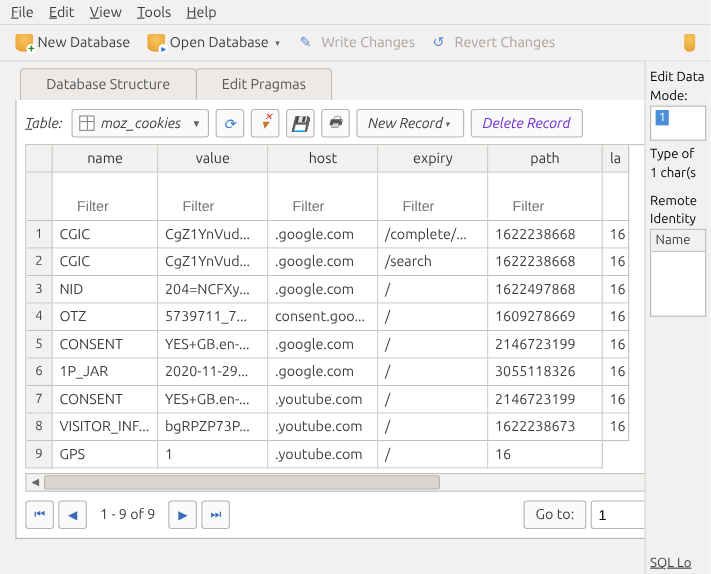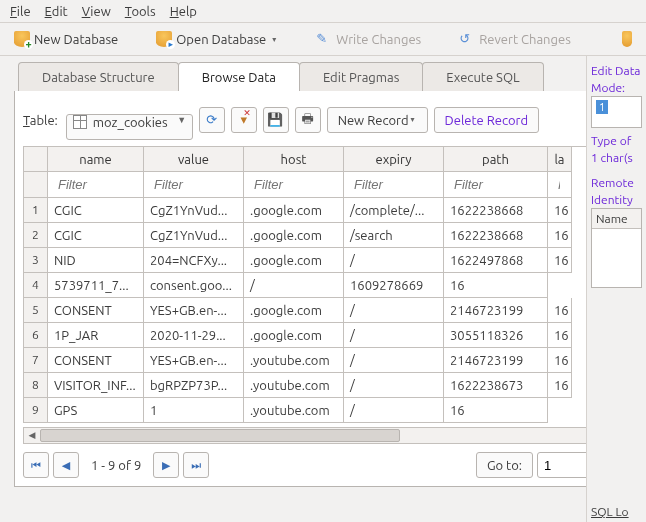--- a/index.html
+++ b/index.html
@@ -1,60 +1,60 @@
 <!DOCTYPE html>
 <html><head>
 <meta charset="utf-8">
 <style>
 * { box-sizing: border-box; margin: 0; padding: 0; }
 body { font-family: "Ubuntu", "Segoe UI", sans-serif; font-size: 13px; color: #3c3c3c; background: #f2f1f0; width: 646px; height: 522px; overflow: hidden; position: relative; }
 .menubar { display: flex; gap: 14px; padding: 4px 10px; background: #f2f1f0; border-bottom: 1px solid #d6d2ce; }
 .menubar .mi { cursor: default; }
 .menubar .mi .ul { text-decoration: underline; }
-.toolbar { display: flex; align-items: flex-start; gap: 30px; padding: 6px 10px; background: #f2f1f0; border-bottom: 1px solid #d6d2ce; }
+.toolbar { display: flex; align-items: flex-start; gap: 8px; padding: 6px 10px; background: #f2f1f0; border-bottom: 1px solid #d6d2ce; }
 .toolbar .tbtn { display: flex; align-items: center; gap: 4px; padding: 2px 4px; cursor: pointer; }
 .toolbar .tbtn.disabled { color: #a8a3a0; }
 .toolbar .tbtn .ico { width: 16px; height: 16px; display: inline-block; }
 .dbico { background: radial-gradient(circle at 50% 30%, #f9c65c, #e39a2e); border-radius: 2px 2px 50% 50%/2px 2px 30% 30%; position: relative; }
 .dbico.green::after { content:"+"; position:absolute; bottom:-2px; right:-3px; color:#2a8a2a; font-weight:bold; font-size:11px; background:#fff; border-radius:50%; width:9px; height:9px; line-height:8px; text-align:center; }
 .dbico.open::after { content:"▸"; position:absolute; bottom:-2px; right:-3px; color:#2a7ace; font-size:9px; background:#fff; border-radius:50%; width:9px; height:9px; line-height:9px; text-align:center;}
 .tabs { display: flex; align-items: flex-end; padding: 6px 10px 0 18px; background: #f2f1f0; gap: 0; }
 .tab { padding: 7px 23px; border: 1px solid #b8b4b0; border-bottom: none; background: #ece9e6; border-radius: 4px 4px 0 0; margin-right: -1px; cursor: pointer; color: #555; }
 .tab.active { background: #fff; color: #222; position: relative; z-index: 2; }
 .panel { margin: 0 10px 0 14px; background: #fff; border: 1px solid #b8b4b0; border-top: none; padding: 8px 8px 8px 8px; position: relative; }
-.row1 { display: flex; align-items: center; gap: 6px; margin-bottom: 6px; }
+.row1 { display: flex; align-items: center; gap: 6px; margin-bottom: 6px; font-style: italic; }
 .row1 .lbl { margin-right: 2px; }
 .row1 .lbl .ul { text-decoration: underline; }
-.dropdown { display: flex; align-items: flex-start; border: 1px solid #b8b4b0; background: #fafafa; border-radius: 3px; height: 26px; padding: 0 2px 0 6px; gap: 6px; margin-top: 15px; }
+.dropdown { display: flex; align-items: center; border: 1px solid #b8b4b0; background: #fafafa; border-radius: 3px; height: 26px; padding: 0 2px 0 6px; gap: 6px; }
 .dropdown .tblico { width:14px; height:14px; background:#fff; border:1px solid #888; position:relative;}
 .dropdown .tblico::before, .dropdown .tblico::after { content:""; position:absolute; background:#888; }
 .dropdown .tblico::before { top:4px; left:0; right:0; height:1px;}
 .dropdown .tblico::after { top:0; bottom:0; left:6px; width:1px;}
 .dropdown .dd-caret { width:16px; text-align:center; color:#666; font-size:9px;}
 .iconbtn { width:26px; height:26px; border:1px solid #b8b4b0; background:#fafafa; border-radius:3px; display:flex; align-items:center; justify-content:center; cursor:pointer; font-size:13px;}
 .btn { height:26px; padding:0 10px; border:1px solid #b8b4b0; background:#fafafa; border-radius:3px; display:flex; align-items:center; cursor:pointer; }
 .btn.disabled { color:#6d28d9; }
 .grid { border:1px solid #c4c0bc; border-bottom:none; overflow:hidden;}
 .ghead, .gfilt, .grow { display:grid; grid-template-columns: 24px 96px 100px 100px 100px 104px 24px; }
 .ghead > div { background:#f3f1ef; border-right:1px solid #c4c0bc; border-bottom:1px solid #c4c0bc; padding:5px 6px; text-align:center; font-weight:normal; color:#333; overflow:hidden; white-space:nowrap;}
 .gfilt > div { border-right:1px solid #c4c0bc; border-bottom:1px solid #c4c0bc; padding:0; background:#fff;}
-.gfilt input { width:100%; border:none; padding:5px 10px; font-style:italic; color:#888; font-size:13px; outline:none; background:transparent;}
+.gfilt input { width:100%; border:none; padding:5px 22px; color:#888; font-size:13px; outline:none; background:transparent;margin-top:18px;}
 .gfilt .rowhdr, .grow .rowhdr { background:#f3f1ef; text-align:center; padding:5px 0; font-size:12px; color:#444;}
 .grow > div { border-right:1px solid #c4c0bc; border-bottom:1px solid #c4c0bc; padding:5px 6px; overflow:hidden; white-space:nowrap; text-overflow:clip; background:#fff; font-size:13px;}
 .hscroll { height:17px; border:1px solid #c4c0bc; border-top:1px solid #c4c0bc; background:#f3f1ef; position:relative; margin-top:4px;}
 .hscroll .thumb { position:absolute; left:16px; top:1px; height:13px; width:360px; background:#d8d4d0; border:1px solid #b8b4b0; border-radius:2px;}
 .hscroll .arr { position:absolute; top:0; width:16px; height:15px; text-align:center; font-size:9px; line-height:15px; color:#666;}
 .hscroll .arr.l{left:0;} .hscroll .arr.r{right:0;}
 .pager { display:flex; align-items:center; gap:4px; margin-top:8px; }
 .pager .spacer{flex:1;}
 .pager .navbtn{ width:26px; height:26px; border:1px solid #b8b4b0; background:#fafafa; border-radius:3px; display:flex; align-items:center; justify-content:center; color:#3a6db5; font-size:11px; cursor:pointer;}
 .pager .counter{ padding:0 8px;}
 .pager input{ width:90px; height:26px; border:1px solid #b8b4b0; border-radius:3px; padding:0 6px; font-size:13px;}
 .rightpane { position:absolute; right:0; top:56px; bottom:0; width:60px; background:#f2f1f0; border-left:1px solid #d6d2ce; padding:4px 4px; overflow:hidden;}
-.rightpane .h { font-size:12px; color:#6d28d9; margin:4px 0 2px 0; white-space:nowrap;}
+.rightpane .h { font-size:12px; color:#000000; margin:4px 0 2px 0; white-space:nowrap;}
 .rightpane .box { border:1px solid #b8b4b0; background:#fff; height:32px; margin:2px 0 6px 0; padding:3px 4px; font-size:12px; color:#333;}
 .rightpane .sel { background:#4a90d9; color:#fff; padding:1px 3px; display:inline-block; font-size:11px;}
 .rightpane .tbl { border:1px solid #b8b4b0; background:#fff; height:80px; margin-top:2px;}
 .rightpane .tbl .th{ background:#f3f1ef; border-bottom:1px solid #c4c0bc; padding:3px 4px; font-size:12px;}
 .rightpane .bottom{ position:absolute; bottom:4px; left:4px; right:0; white-space:nowrap; font-size:12px; text-decoration:underline;}
 .dd-split{width:8px; text-align:center; color:#666; font-size:8px;}
 .ico.save{ color:#5a8fd6;} .ico.revert{color:#5a8fd6;}
 </style>
 </head>
 <body>
@@ -85,23 +85,21 @@
       <span class="ico revert">↺</span>
       <span>Revert Changes</span>
     </div>
   <div class="tbtn" style="margin-left:auto; overflow:hidden; width:18px;">
       <span class="ico dbico"></span>
     </div>
 </div>
 
 <div class="tabs">
   <div class="tab">Database Structure</div>
-  <div class="tab active">Browse Data</div>
   <div class="tab">Edit Pragmas</div>
-  <div class="tab">Execute SQL</div>
 </div>
 
 <div class="panel">
   <div class="row1">
     <span class="lbl"><span class="ul">T</span>able:</span>
     <div class="dropdown">
       <span class="tblico"></span>
       <span>moz_cookies</span>
       <span class="dd-caret">▼</span>
     </div>
@@ -166,20 +164,21 @@
           <div class="rowhdr">3</div>
           <div>NID</div>
           <div>204=NCFXy...</div>
           <div>.google.com</div>
           <div>/</div>
           <div>1622497868</div>
           <div>16</div>
         </div>
         <div class="grow">
           <div class="rowhdr">4</div>
+          <div>OTZ</div>
           <div>5739711_7...</div>
           <div>consent.goo...</div>
           <div>/</div>
           <div>1609278669</div>
           <div>16</div>
         </div>
         <div class="grow">
           <div class="rowhdr">5</div>
           <div>CONSENT</div>
           <div>YES+GB.en-...</div>

